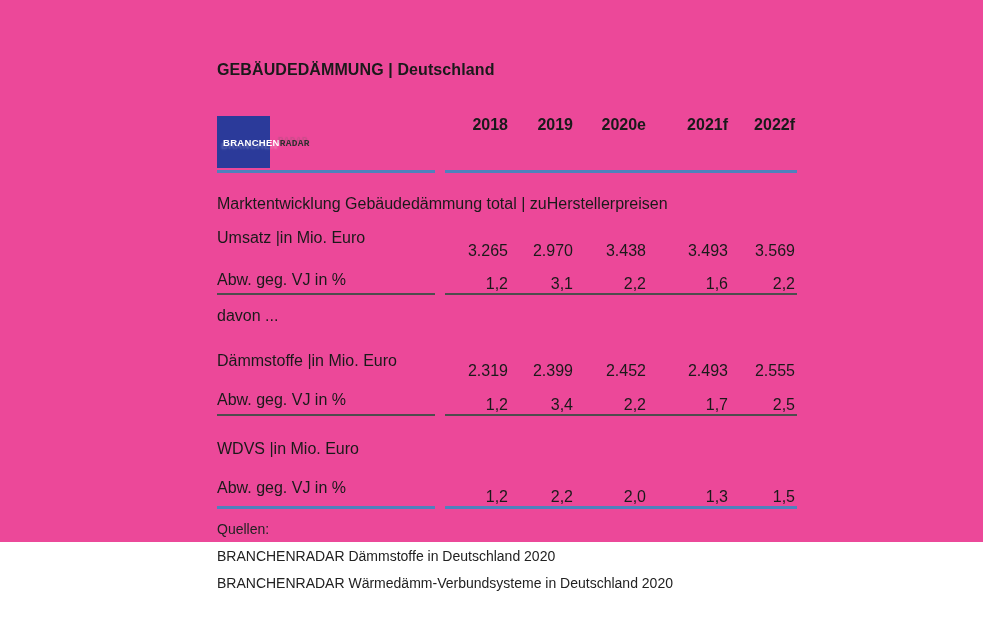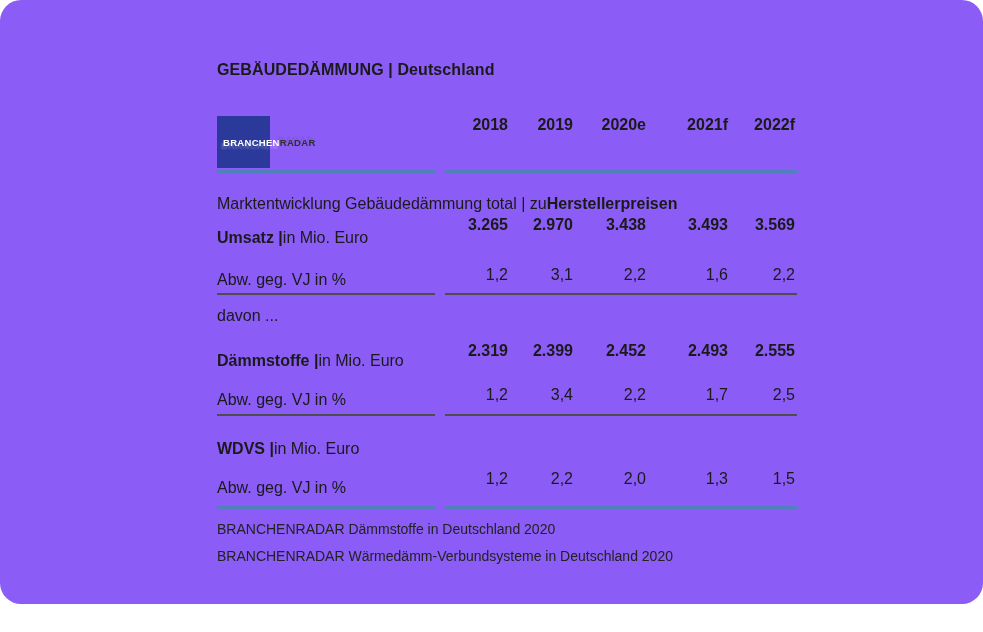--- a/index.html
+++ b/index.html
@@ -1,43 +1,43 @@
 <!DOCTYPE html>
 <html><head>
 <meta charset="utf-8">
 <style>
   * { margin:0; padding:0; box-sizing:border-box; }
   html,body { width:983px; height:632px; background:#ffffff; overflow:hidden;
               font-family:"Liberation Sans","DejaVu Sans",sans-serif; color:#1a1a1a; }
-  .stage { position:relative; width:983px; height:604px; background:#8b5cf6;border-radius:21px; }
+  .stage { position:relative; width:983px; height:542px; background:#ec4899; }
   .content { position:absolute; left:217px; top:60px; width:580px; }
 
   .page-title { font-size:16px; font-weight:bold; letter-spacing:0.1px; line-height:20px; }
 
   .row { display:flex; width:580px; }
   .lbl  { width:218px; display:flex; align-items:center; }
   .gapc { width:10px; }
-  .data { width:352px; display:flex; align-items:flex-start; }
+  .data { width:352px; display:flex; align-items:flex-end; }
   .c { display:block; text-align:right; font-size:16px; }
   .c1{width:63px} .c2{width:65px} .c3{width:73px} .c4{width:82px} .c5{width:67px}
-  .b { font-weight:bold; }
+  .b { font-weight:normal; }
 
   
   .r-header { height:57px; margin-top:36px; }
   .r-header .lbl, .r-header .data { border-bottom:3px solid #4f81bd; }
   .r-header .lbl { position:relative; align-items:flex-start; }
   .r-header .data { align-items:flex-start; padding-bottom:11px; }
   .yr { font-weight:bold; }
 
   .logo-wrap { position:relative; width:218px; height:54px; }
   .logo-square { position:absolute; left:0; top:0; width:53px; height:52px; background:#2b3a9a; }
   .logo-text { position:absolute; left:6px; top:21px; white-space:nowrap;
                font-size:9.5px; font-weight:bold; letter-spacing:0.3px; }
   .logo-branchen { color:#ffffff; text-shadow:-2px 3px 2px rgba(255,255,255,0.25); }
-  .logo-radar { color:#2f2f2f; text-shadow:-2px -3px 1px rgba(90,90,90,0.25); }
+  .logo-radar { color:#2f2f2f; text-shadow:-2px -3px 1px rgba(90,90,90,0.25);font-family:Liberation Mono, monospace; }
 
   
   .r-section { height:43px; align-items:center; padding-top:18px; font-size:16px; }
 
   
   .r-m1 { height:44px; }
   .r-a1 { height:35px; padding-top:6px; }
   .r-davon { height:47px; padding-top:12px; align-items:flex-start; font-size:16px; }
   .r-m2 { height:38px; }
   .r-a2 { height:36px; padding-top:6px; }
@@ -159,18 +159,19 @@
       <div class="data">
         <span class="c c1">1,2</span>
         <span class="c c2">2,2</span>
         <span class="c c3">2,0</span>
         <span class="c c4">1,3</span>
         <span class="c c5">1,5</span>
       </div>
     </div>
 
     <div class="footer">
+      <div>Quellen:</div>
       <div>BRANCHENRADAR Dämmstoffe in Deutschland 2020</div>
       <div>BRANCHENRADAR Wärmedämm-Verbundsysteme in Deutschland 2020</div>
     </div>
 
   </div>
 </div>
 
 </body></html>

